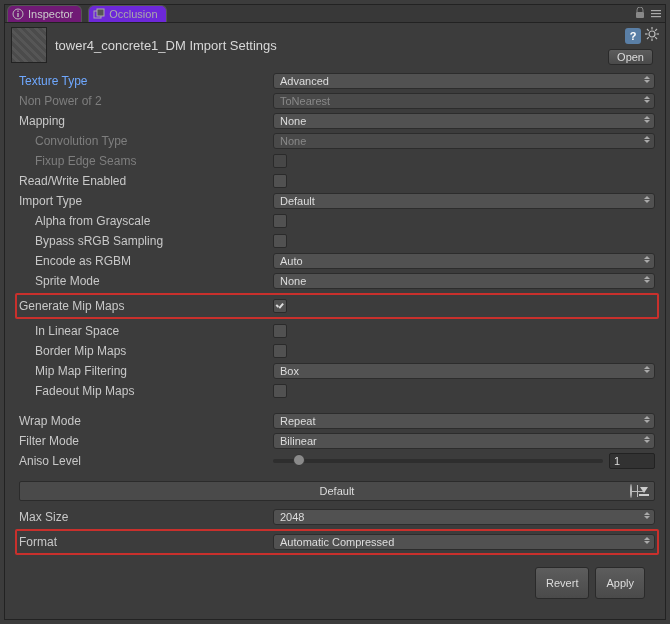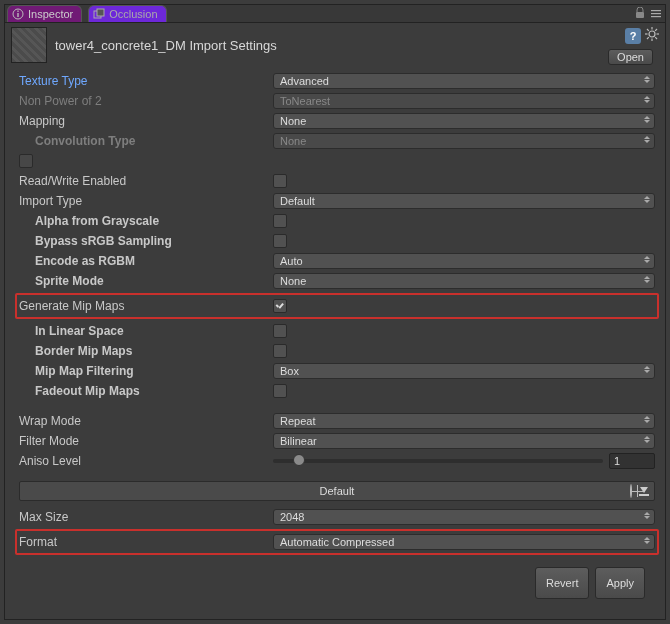--- a/index.html
+++ b/index.html
@@ -80,21 +80,21 @@
   }
   .row{
     display:flex;align-items:center;
     height:20px;
   }
   .label{
     width:254px;
     color:#c8c8c8;
   }
   .label.disabled{color:#7e7e7e;}
-  .label.indent{padding-left:16px;font-weight:bold;}
+  .label.indent{padding-left:16px;}
   .label.blue{color:#6fa8ff;}
   .ctrl{flex:1;position:relative;}
   
   .popup{
     width:100%;height:16px;
     background:#515151;
     border:1px solid #2c2c2c;
     border-radius:3px;
     color:#ddd;font-size:11px;
     padding:0 14px 0 6px;
@@ -279,20 +279,21 @@
             <span>None</span>
             <span class="chev">
               <span class="up"></span>
               <span class="dn"></span>
             </span>
           </div>
         </div>
     </div>
 
     <div class="row">
+      <div class="label indent disabled">Fixup Edge Seams</div>
       <div class="ctrl">
           <div class="cb disabled"></div>
         </div>
     </div>
 
     <div class="row">
       <div class="label">Read/Write Enabled</div>
       <div class="ctrl">
           <div class="cb"></div>
         </div>

